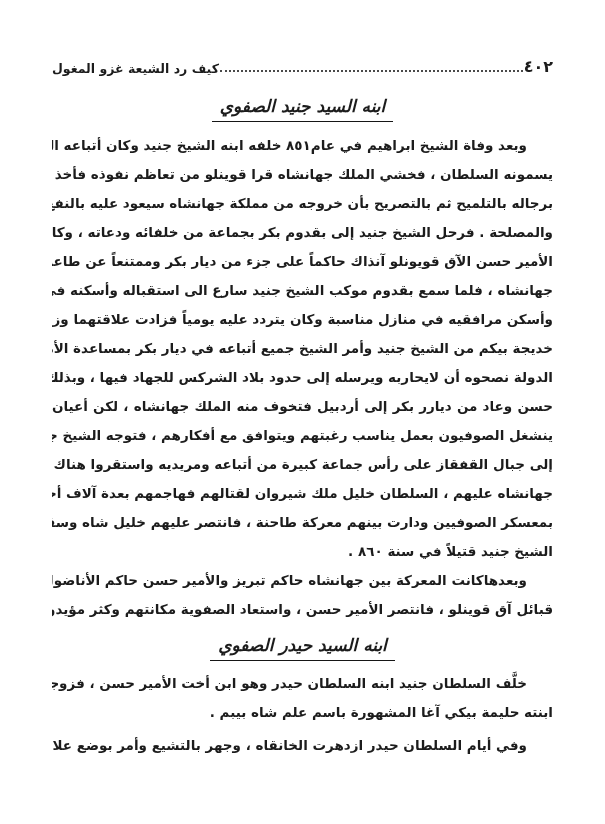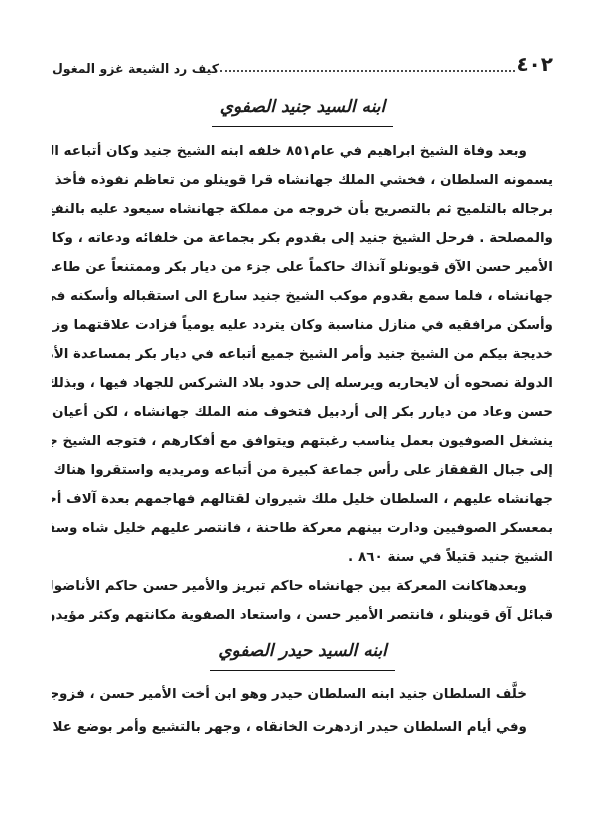--- a/index.html
+++ b/index.html
@@ -16,21 +16,21 @@
     overflow: hidden;
   }
   
   .header {
     display: flex;
     align-items: flex-end;
     height: 22px;
     font-weight: 700;
   }
   .page-number {
-    font-size: 20px;
+    font-size: 16px;
     letter-spacing: 3px;
     white-space: nowrap;
   }
   .leader {
     flex: 1;
     border-bottom: 2px dotted #4a4a4a;
     margin: 0 1px 4px 1px;
     height: 0;
   }
   .running-title {
@@ -43,21 +43,21 @@
     text-align: center;
     margin: 8px 0 8px 0;
     font-size: 17px;
     line-height: 26px;
     font-weight: 700;
     font-style: italic;
   }
   .section-heading.first { margin-top: 17px; margin-bottom: 9px; }
   .heading-text {
     display: inline-block;
-    padding: 0 8px 7px 8px;
+    padding: 0 8px 2px 8px;
     border-bottom: 1.6px solid #161616;
   }
   
   .paragraph {
     font-size: 13.5px;
     font-weight: 700;
   }
   .paragraph.gap-top { margin-top: 4px; }
   .tline {
     height: 29px;
@@ -107,19 +107,20 @@
       <div class="tline">وبعدهاكانت المعركة بين جهانشاه حاكم تبريز والأمير حسن حاكم الأناضول رئيس</div>
       <div class="tline endline">قبائل آق قوينلو ، فانتصر الأمير حسن ، واستعاد الصفوية مكانتهم وكثر مؤيدوهم .</div>
     </div>
 
   <h2 class="section-heading">
     <span class="heading-text">ابنه السيد حيدر الصفوي</span>
   </h2>
 
   <div class="paragraph">
       <div class="tline">خلَّف السلطان جنيد ابنه السلطان حيدر وهو ابن أخت الأمير حسن ، فزوجه خاله</div>
+      <div class="tline endline">ابنته حليمة بيكي آغا المشهورة باسم علم شاه بيبم .</div>
     </div>
 
   <div class="paragraph gap-top">
       <div class="tline">وفي أيام السلطان حيدر ازدهرت الخانقاه ، وجهر بالتشيع وأمر بوضع علامة</div>
     </div>
 
 </div>
 
 </body></html>

